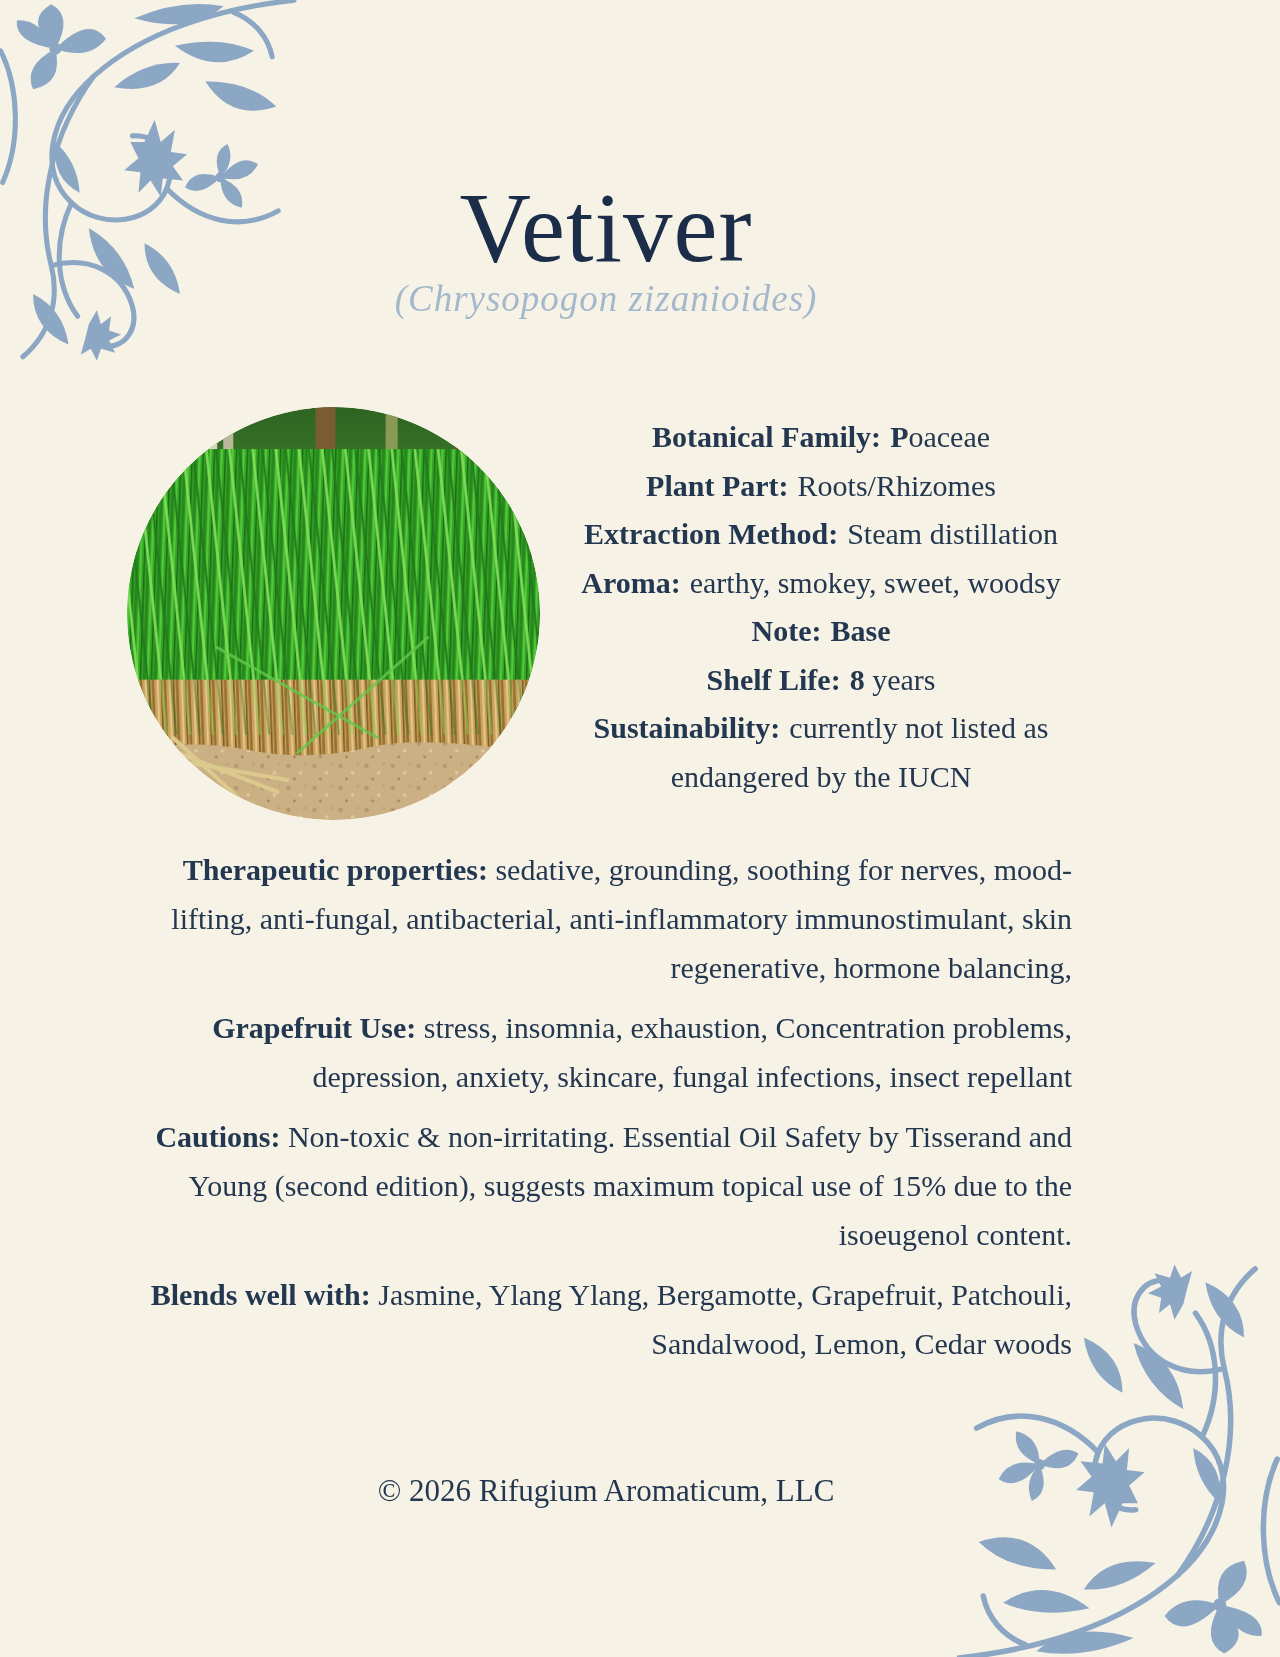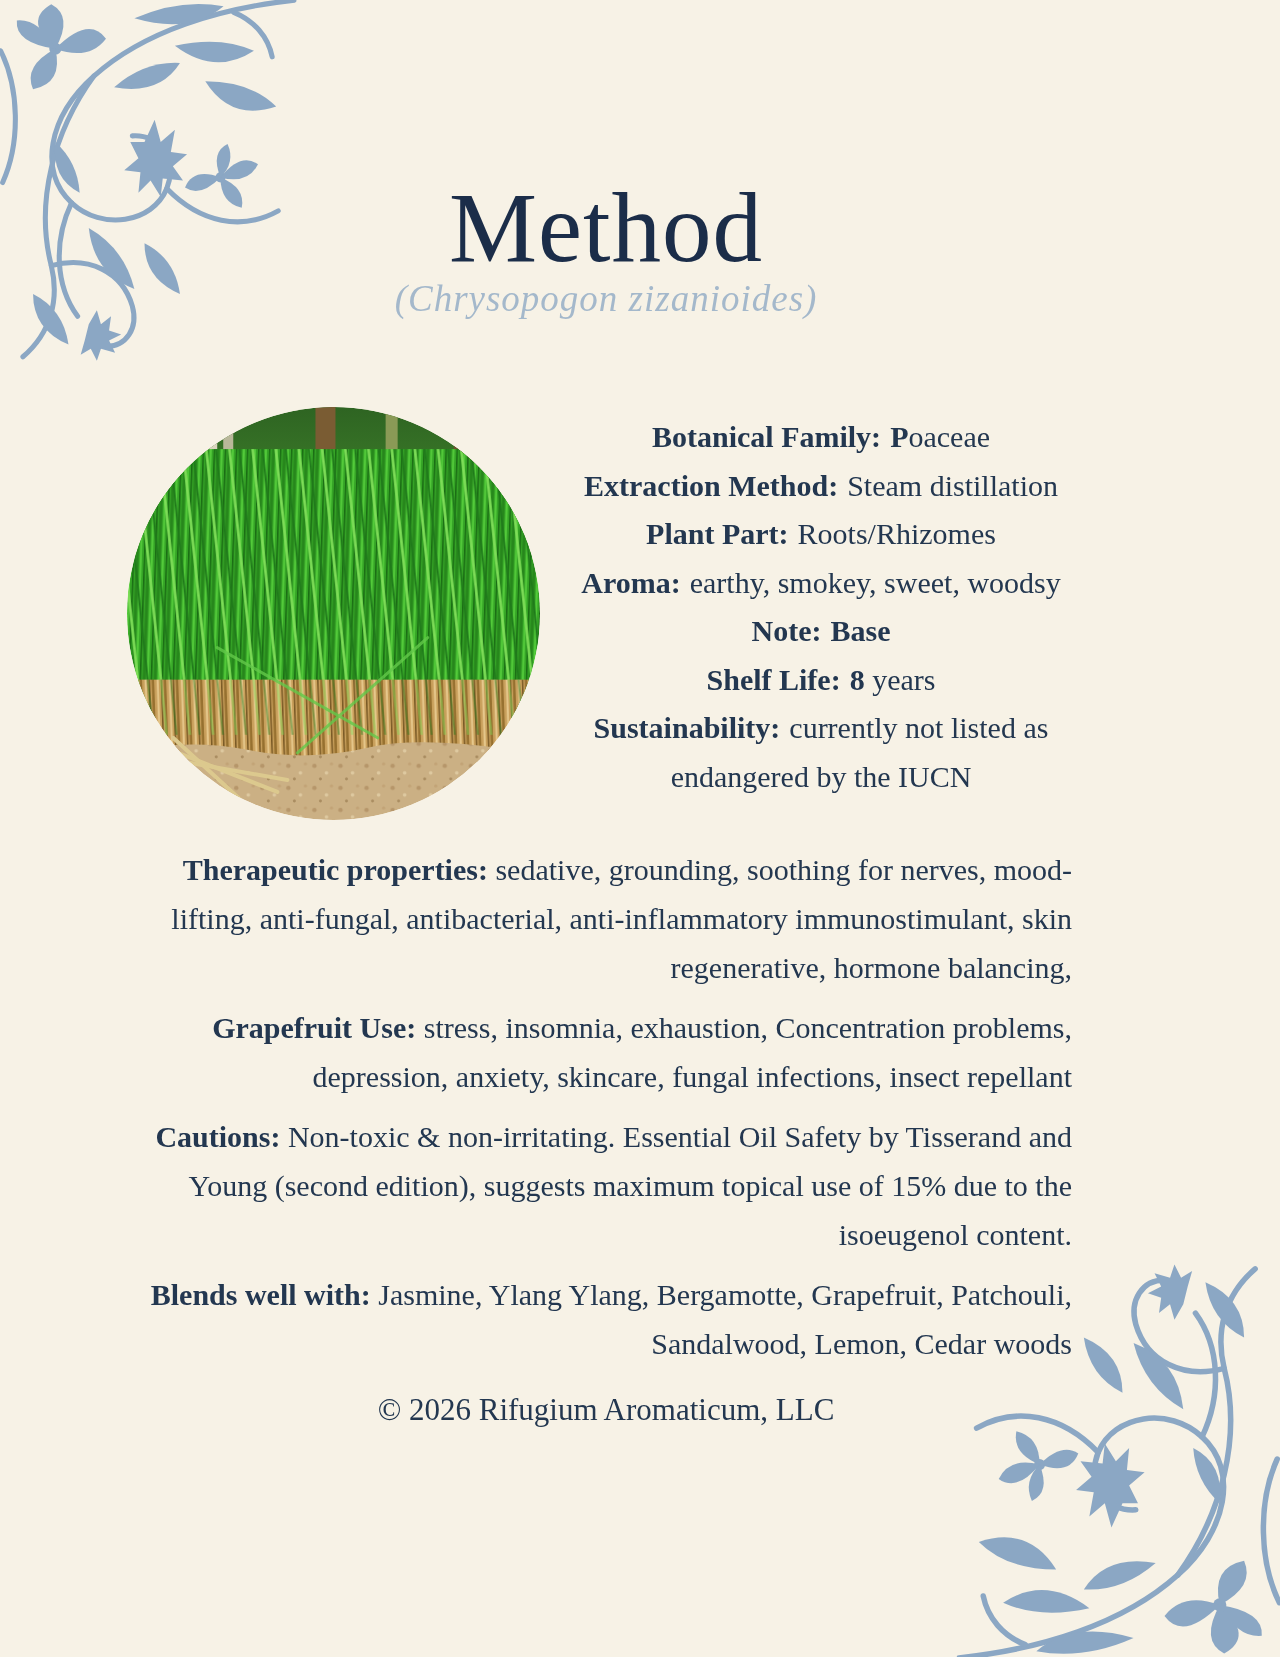--- a/index.html
+++ b/index.html
@@ -38,21 +38,21 @@
   .photo-circle svg{display:block;width:100%;height:100%;}
   .info-list{
     position:absolute;left:545px;top:413px;width:552px;
     font-size:30px;line-height:48.5px;text-align:center;
   }
   .info-list b{color:var(--ink);}
   .detail b.lbl{margin-right:0.30em;}
   .paragraphs{position:absolute;left:120px;top:845px;width:952px;font-size:30px;line-height:49px;}
   .para{margin-bottom:11px;text-align:right;}
   .para b{color:var(--ink);}
-  .footer-wrap{position:absolute;left:0;top:1392px;width:1212px;text-align:center;font-size:31px;}
+  .footer-wrap{position:absolute;left:0;top:1473px;width:1212px;text-align:center;font-size:31px;}
 </style>
 </head>
 <body>
 
 <svg width="0" height="0" style="position:absolute">
   <defs>
     <symbol id="flourish" viewBox="0 0 300 380">
       <g fill="none" stroke="var(--orn)" stroke-width="5" stroke-linecap="round">
         <path d="M298,10 C225,18 150,40 100,85 C55,125 45,180 78,210 C108,238 158,230 172,196 C183,168 165,142 138,144"></path>
         <path d="M100,85 C60,140 42,210 58,272 C66,305 58,338 30,362"></path>
@@ -98,21 +98,21 @@
     </svg>
 </div>
 
 <div class="ornament orn-br">
   <svg viewBox="0 0 300 380">
       <use href="#flourish"></use>
     </svg>
 </div>
 
 <div class="title-wrap">
-  <div class="page-title">Method</div>
+  <div class="page-title">Vetiver</div>
   <div class="page-subtitle">(Chrysopogon zizanioides)</div>
 </div>
 
 <div class="photo-circle">
   <svg viewBox="0 0 412 412">
     <defs>
       <clipPath id="pc">
           <circle cx="206" cy="206" r="206"></circle>
         </clipPath>
       <pattern id="grassP" width="11" height="320" patternUnits="userSpaceOnUse" patternTransform="rotate(2)">
@@ -169,22 +169,22 @@
       <g stroke="#63c94a" stroke-width="3" stroke-linecap="round" opacity="0.8">
         <line x1="90" y1="240" x2="250" y2="330"></line>
         <line x1="300" y1="230" x2="170" y2="345"></line>
       </g>
     </g>
   </svg>
 </div>
 
 <div class="info-list">
   <div class="detail"><b class="lbl">Botanical Family:</b><b>P</b><span>oaceae</span></div>
+  <div class="detail"><b class="lbl">Plant Part:</b><b></b><span>Roots/Rhizomes</span></div>
   <div class="detail"><b class="lbl">Extraction Method:</b><b></b><span>Steam distillation</span></div>
-  <div class="detail"><b class="lbl">Plant Part:</b><b></b><span>Roots/Rhizomes</span></div>
   <div class="detail"><b class="lbl">Aroma:</b><b></b><span>earthy, smokey, sweet, woodsy</span></div>
   <div class="detail"><b class="lbl">Note:</b><b>Base</b><span></span></div>
   <div class="detail"><b class="lbl">Shelf Life:</b><b>8</b><span> years</span></div>
   <div class="detail"><b class="lbl">Sustainability:</b><b></b><span>currently not listed as endangered by the IUCN</span></div>
 </div>
 
 <div class="paragraphs">
   <p class="para"><b>Therapeutic properties:</b> <span>sedative, grounding, soothing for nerves, mood-lifting, anti-fungal, antibacterial, anti-inflammatory immunostimulant, skin regenerative, hormone balancing,</span></p>
   <p class="para"><b>Grapefruit Use:</b> <span>stress, insomnia, exhaustion, Concentration problems, depression, anxiety, skincare, fungal infections, insect repellant</span></p>
   <p class="para"><b>Cautions:</b> <span>Non-toxic &amp; non-irritating. Essential Oil Safety by Tisserand and Young (second edition), suggests maximum topical use of 15% due to the isoeugenol content.</span></p>

